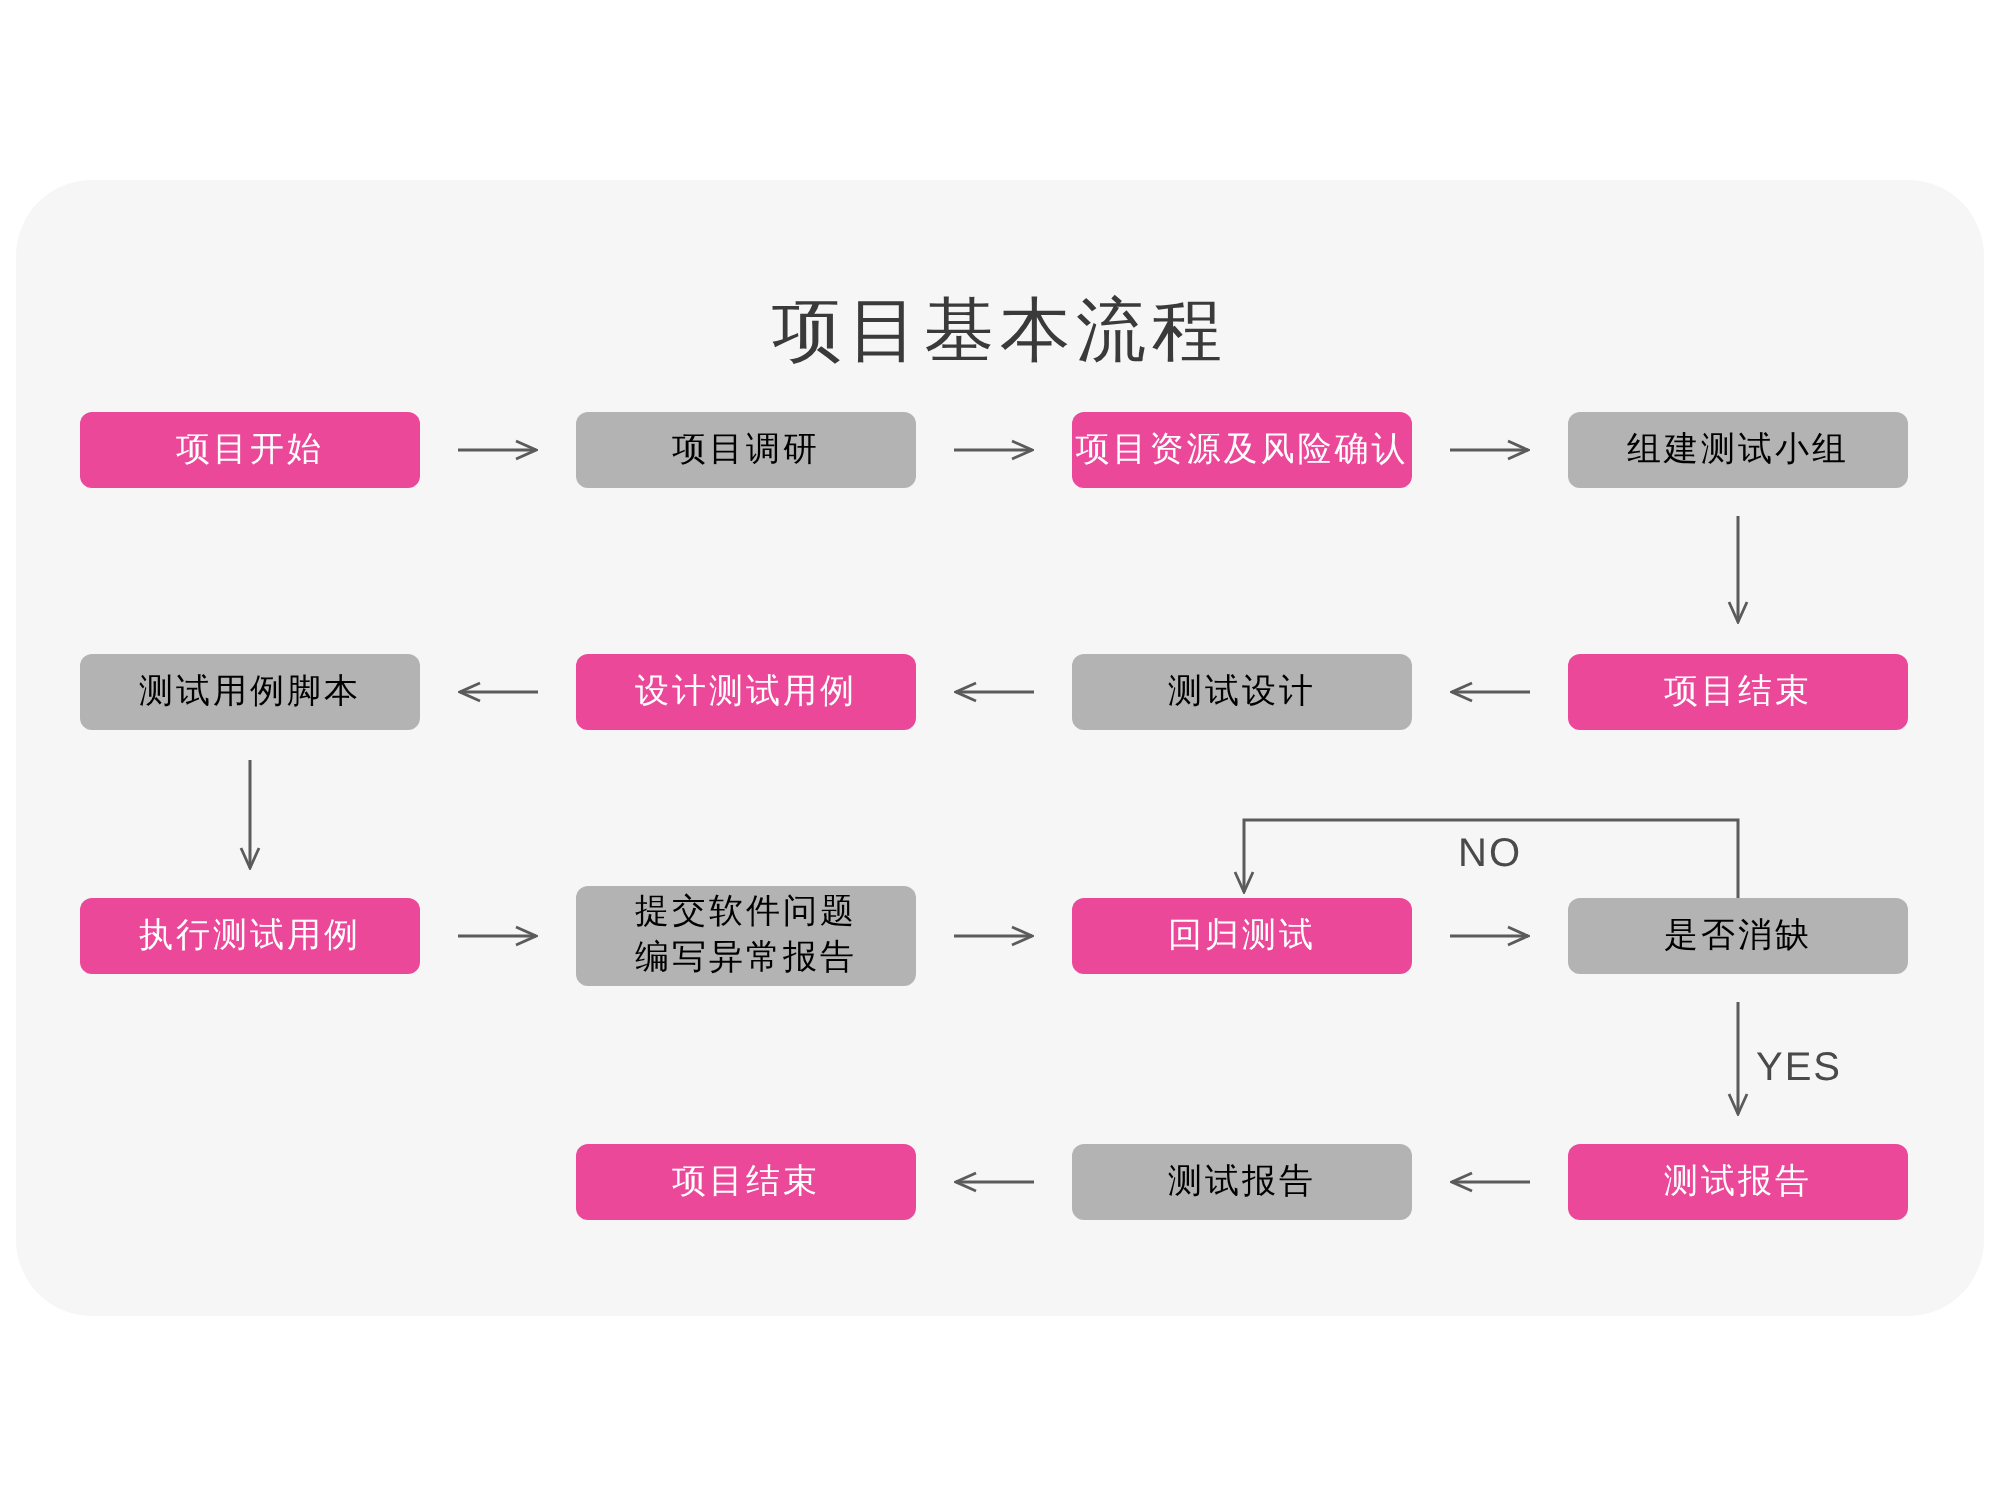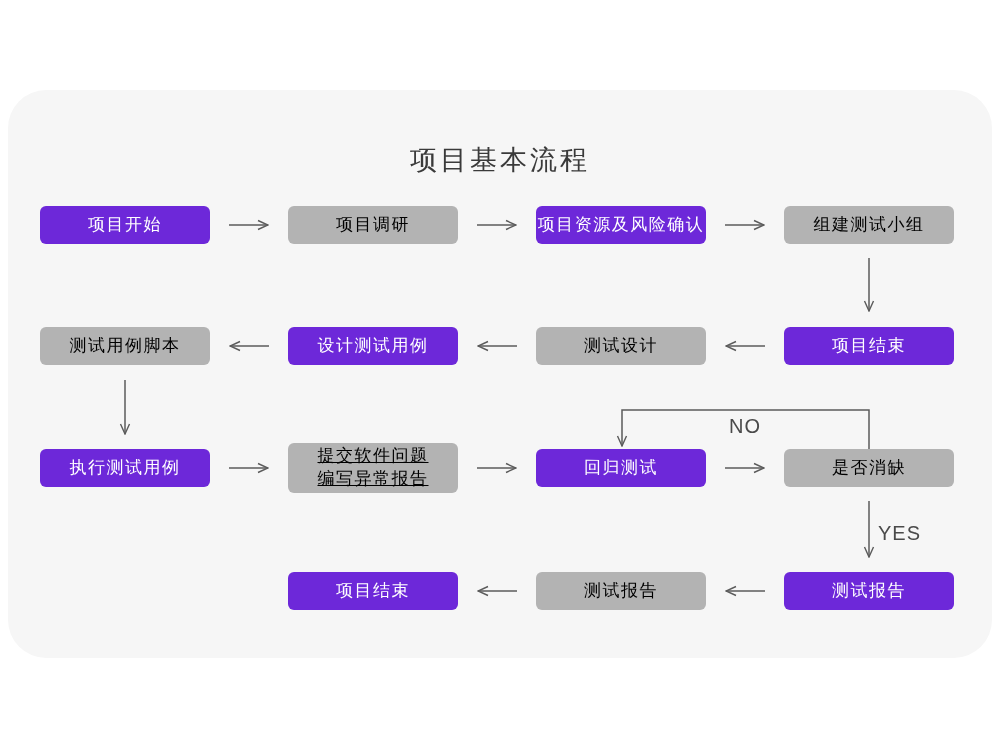--- a/index.html
+++ b/index.html
@@ -15,41 +15,41 @@
     left:8px;top:90px;
     width:984px;height:568px;
     background:#f6f6f6;
     border-radius:38px;
   }
   .title{
     position:absolute;
     left:0;top:142px;
     width:1000px;
     text-align:center;
-    font-size:27px;
+    font-size:35px;
     letter-spacing:3px;
     color:#3a3a3a;
     font-weight:400;
   }
   .node{
     position:absolute;
     width:170px;height:38px;
     border-radius:6px;
     display:flex;
     align-items:center;
     justify-content:center;
     text-align:center;
     font-size:17px;
     letter-spacing:1.5px;
     line-height:1.35;
     white-space:pre-line;
   }
-  .node.purple{background:#6d28d9;color:#ffffff;}
+  .node.purple{background:#ec4899;color:#ffffff;}
   .node.gray{background:#b3b3b3;color:#000000;}
-  .node.tall{height:50px;text-decoration:underline;}
+  .node.tall{height:50px;}
   svg.connectors{
     position:absolute;
     left:0;top:0;
     width:1000px;height:750px;
     pointer-events:none;
   }
   svg.connectors line, svg.connectors polyline{
     stroke:#5b5b5b;
     stroke-width:1.5;
     fill:none;

